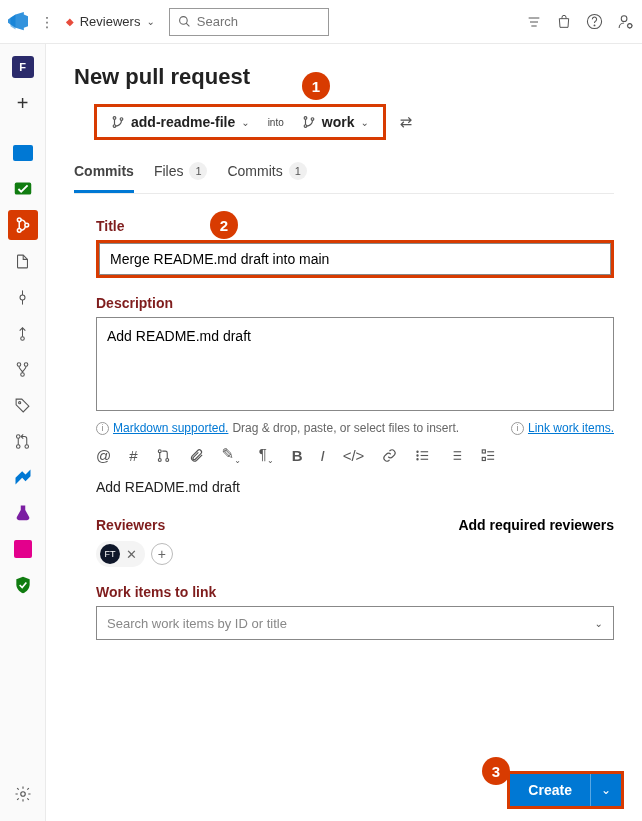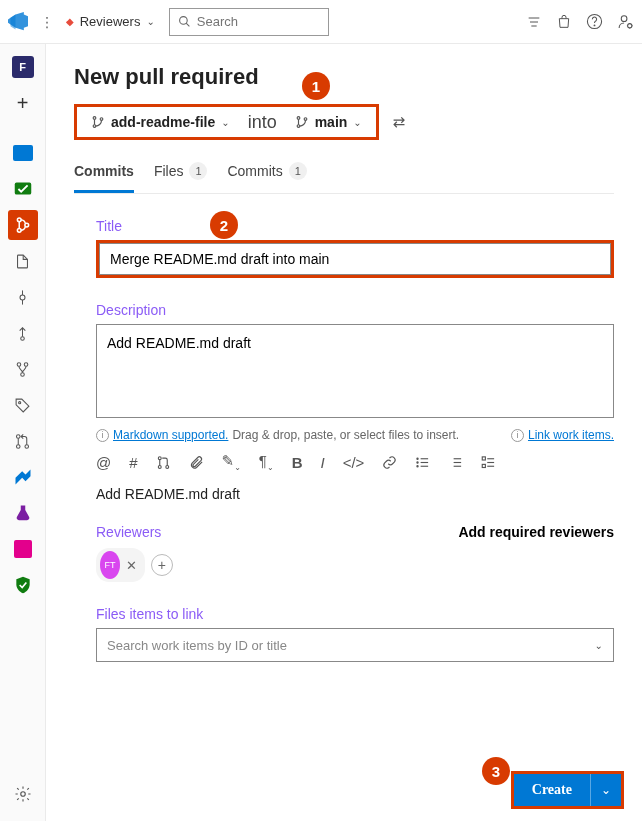--- a/index.html
+++ b/index.html
@@ -20,68 +20,68 @@
     .leftrail { position:absolute; left:0; top:44px; bottom:0; width:46px; background:#fafafa; border-right:1px solid #eaeaea; display:flex; flex-direction:column; align-items:center; padding-top:8px; gap:6px; }
     .rail-ic { width:30px; height:30px; display:flex; align-items:center; justify-content:center; border-radius:3px; cursor:pointer; font-size:15px; }
     .sq { width:22px; height:22px; border-radius:3px; display:flex; align-items:center; justify-content:center; color:#fff; font-size:11px; font-weight:600; }
     .plus { color:#333; font-size:20px; font-weight:300; }
     .gear-bottom { margin-top:auto; margin-bottom:12px; color:#555; }
 
     
     .content { position:absolute; left:46px; top:44px; right:0; bottom:0; padding:20px 28px 0 28px; overflow:hidden; }
     h1.page-title { font-size:22px; font-weight:600; color:#222; margin-bottom:14px; }
 
-    .branchrow { display:flex; align-items:center; gap:0; }
+    .branchrow { display:flex; align-items:center; gap:0;margin-left:20px; }
     .branchblock { display:flex; align-items:center; border:3px solid #d83b01; padding:4px 8px; gap:8px; }
     .branchbtn { display:flex; align-items:center; gap:6px; font-size:14px; color:#222; padding:3px 6px; cursor:pointer; }
     .branchbtn .bold { font-weight:600; }
     .chev { font-size:10px; color:#555; }
-    .into { font-size:18px; color:#444; padding:0 4px; }
+    .into { font-size:10px; color:#444; padding:0 4px; }
     .swap { margin-left:14px; color:#555; font-size:15px; cursor:pointer; }
 
     .callout { position:absolute; width:28px; height:28px; border-radius:50%; background:#d83b01; color:#fff; display:flex; align-items:center; justify-content:center; font-weight:700; font-size:15px; z-index:5; }
 
     .tabs { display:flex; gap:20px; margin-top:16px; border-bottom:1px solid #eaeaea; }
     .tab { padding:6px 0 10px; font-size:14px; color:#444; cursor:pointer; display:flex; align-items:center; gap:6px; border-bottom:3px solid transparent; }
     .tab.active { font-weight:700; border-bottom-color:#0078d4; }
     .badge { background:#f0f0f0; border-radius:9px; min-width:18px; height:18px; display:inline-flex; align-items:center; justify-content:center; font-size:11px; color:#555; font-weight:400; padding:0 5px; }
 
     .form { margin-top:24px; padding-left:22px; padding-right:0; }
-    .lbl { font-size:14px; color:#8b5cf6; margin-bottom:6px; display:block; }
+    .lbl { font-size:14px; color:#7f1d1d; margin-bottom:6px; display:block;font-weight:bold; }
     .titlewrap { border:3px solid #d83b01; display:flex; }
     .tinput { flex:1; height:32px; border:1px solid #888; padding:0 10px; font-size:14px; outline:none; }
     .descbox { width:100%; height:94px; border:1px solid #888; padding:10px; font-size:14px; resize:none; outline:none; font-family:inherit; }
     .hintrow { display:flex; align-items:center; margin-top:6px; font-size:12px; color:#666; gap:4px; }
     .hintrow a { color:#0078d4; text-decoration:underline; cursor:pointer; }
     .info-ic { width:13px; height:13px; border:1px solid #999; border-radius:50%; display:inline-flex; align-items:center; justify-content:center; font-size:9px; color:#888; }
 
     .toolbar { display:flex; gap:18px; margin-top:10px; color:#555; align-items:center; }
     .tb-ic { cursor:pointer; font-size:15px; }
 
     .preview { margin-top:14px; font-size:14px; color:#222; }
 
     .revrow { display:flex; align-items:center; justify-content:space-between; margin-top:22px; }
     .addreq { font-weight:600; font-size:14px; cursor:pointer; }
     .pillrow { margin-top:8px; display:flex; gap:6px; align-items:center; }
     .pill { display:flex; align-items:center; gap:6px; background:#f4f4f4; border-radius:13px; padding:3px 8px 3px 4px; font-size:13px; color:#444; }
-    .pill .av { width:20px; height:28px; border-radius:50%; background:#d946ef; color:#fff; font-size:9px; display:flex; align-items:center; justify-content:center; }
+    .pill .av { width:20px; height:20px; border-radius:50%; background:#0f172a; color:#fff; font-size:9px; display:flex; align-items:center; justify-content:center; }
     .pill .x { cursor:pointer; color:#666; font-size:13px; }
     .addcirc { width:22px; height:22px; border:1px solid #bbb; border-radius:50%; display:flex; align-items:center; justify-content:center; color:#666; font-size:14px; cursor:pointer; }
 
     .select { width:100%; height:34px; border:1px solid #888; display:flex; align-items:center; padding:0 10px; font-size:13px; color:#888; cursor:pointer; }
     .select .chev { margin-left:auto; }
 
     .tagsinput { width:100%; height:34px; border:1px solid #888; }
 
     .footer { position:absolute; bottom:12px; right:18px; display:flex; align-items:center; }
     .createwrap { border:3px solid #d83b01; display:flex; }
-    .createbtn { background:#0078d4; color:#fff; font-weight:600; font-size:14px; padding:8px 18px; cursor:pointer; border:none;font-family:Liberation Serif, serif; }
+    .createbtn { background:#0078d4; color:#fff; font-weight:600; font-size:14px; padding:8px 18px; cursor:pointer; border:none; }
     .createdrop { background:#0078d4; color:#fff; padding:8px 10px; border-left:1px solid rgba(255,255,255,0.35); cursor:pointer; display:flex; align-items:center; }
 
-    .sect { margin-top:24px; }
+    .sect { margin-top:17px; }
 
     svg { display:block; }
   </style>
 </head>
 <body>
 
 <div class="topbar">
   <span class="logo-azure">
     <svg width="20" height="20" viewBox="0 0 24 24">
         <path fill="#0078d4" d="M0 9l3-2 6-4 10-3v3l5 2v12l-5 2v3l-10-3-6-4-3-2z" opacity=".8"></path>
@@ -223,21 +223,21 @@
   </div>
   <div class="rail-ic gear-bottom">
     <svg width="18" height="18" viewBox="0 0 24 24" fill="none" stroke="#555" stroke-width="1.5">
         <circle cx="12" cy="12" r="3"></circle>
         <path d="M12 2v3M12 19v3M4.2 4.2l2.1 2.1M17.7 17.7l2.1 2.1M2 12h3M19 12h3M4.2 19.8l2.1-2.1M17.7 6.3l2.1-2.1"></path>
       </svg>
   </div>
 </div>
 
 <div class="content">
-  <h1 class="page-title">New pull required</h1>
+  <h1 class="page-title">New pull request</h1>
 
   <div class="branchrow">
     <div class="branchblock">
       <div class="branchbtn">
         <svg width="14" height="14" viewBox="0 0 24 24" fill="none" stroke="#555" stroke-width="2">
             <circle cx="6" cy="5" r="2.3"></circle>
             <circle cx="6" cy="19" r="2.3"></circle>
             <circle cx="18" cy="7" r="2.3"></circle>
             <path d="M6 7.3v9.4M8 19c5 0 10-4 10-9.7"></path>
           </svg>
@@ -245,21 +245,21 @@
         <span class="chev">⌄</span>
       </div>
       <span class="into">into</span>
       <div class="branchbtn">
         <svg width="14" height="14" viewBox="0 0 24 24" fill="none" stroke="#555" stroke-width="2">
             <circle cx="6" cy="5" r="2.3"></circle>
             <circle cx="6" cy="19" r="2.3"></circle>
             <circle cx="18" cy="7" r="2.3"></circle>
             <path d="M6 7.3v9.4M8 19c5 0 10-4 10-9.7"></path>
           </svg>
-        <span class="bold">main</span>
+        <span class="bold">work</span>
         <span class="chev">⌄</span>
       </div>
     </div>
     <span class="swap">⇄</span>
   </div>
 
   <div class="tabs">
     <div class="tab active">
         <span>Commits</span>
       </div>
@@ -352,21 +352,21 @@
     </div>
     <div class="pillrow">
       <div class="pill">
         <span class="av">FT</span>
         <span class="x">✕</span>
       </div>
       <div class="addcirc">+</div>
     </div>
 
     <div class="sect">
-      <label class="lbl">Files items to link</label>
+      <label class="lbl">Work items to link</label>
       <div class="select">
         <span>Search work items by ID or title</span>
         <span class="chev">⌄</span>
       </div>
     </div>
 
   </div>
 </div>
 
 <div class="callout" style="top:72px; left:302px">1</div>

